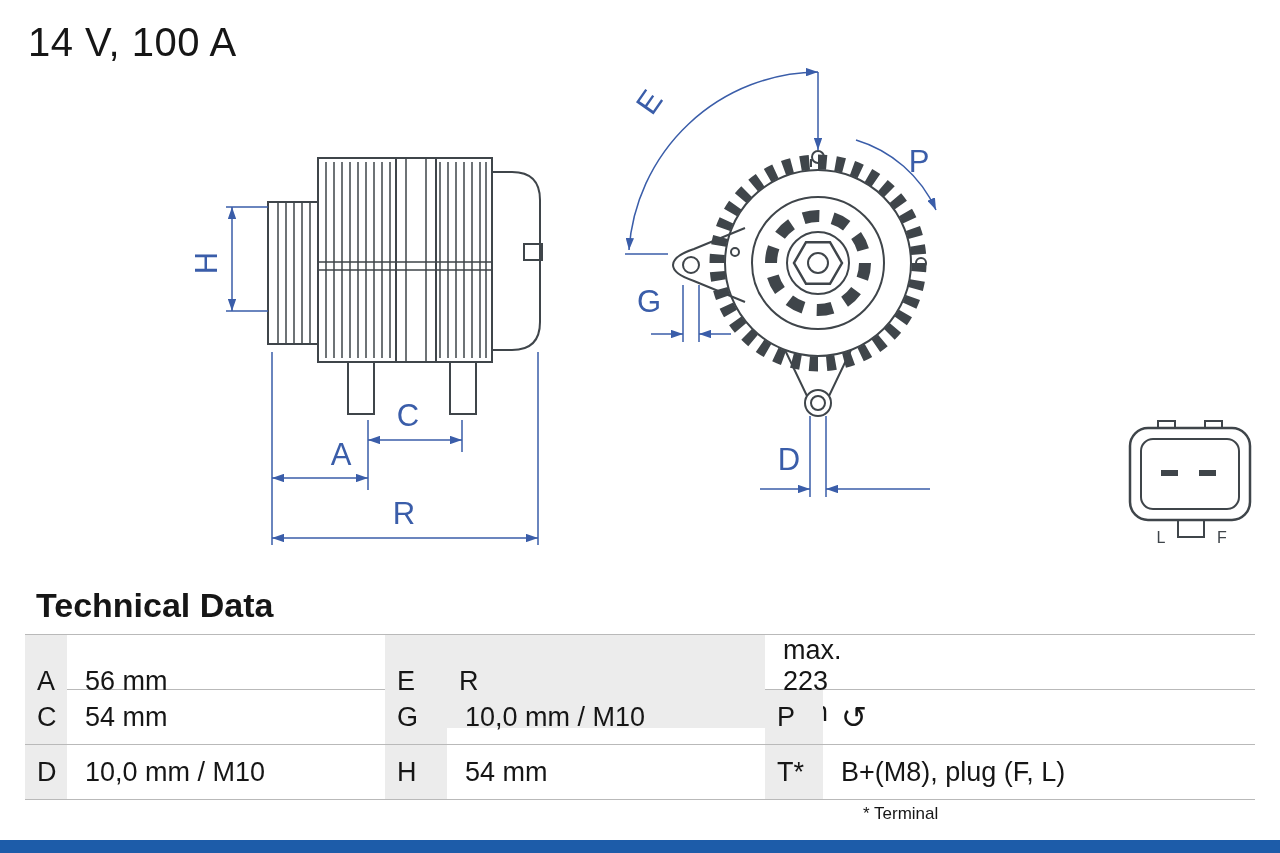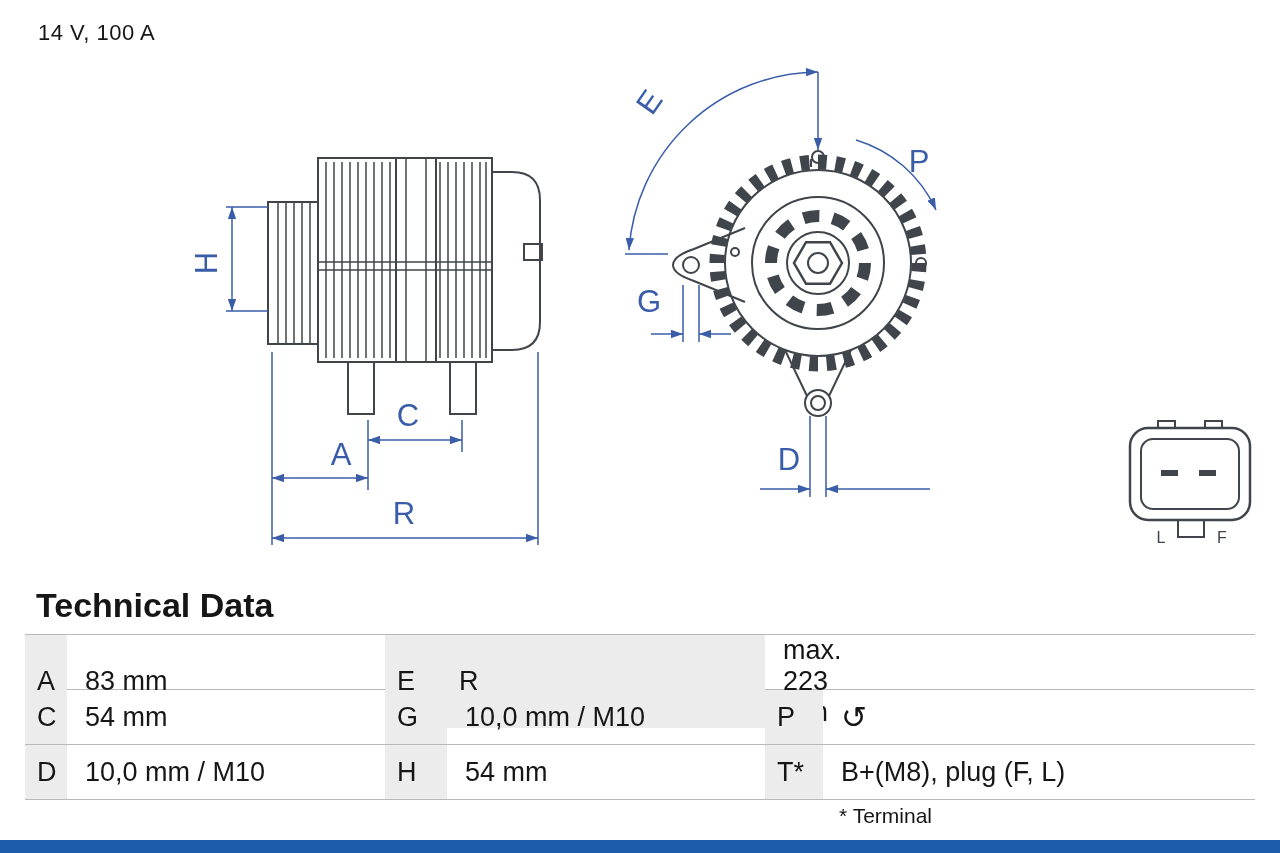--- a/index.html
+++ b/index.html
@@ -1,34 +1,34 @@
 <!DOCTYPE html>
 <html><head>
 <meta charset="utf-8">
 <style>
   * { margin:0; padding:0; box-sizing:border-box; }
   html,body { width:1280px; height:853px; background:#fff; overflow:hidden; }
   body { font-family:"Liberation Sans", sans-serif; color:#161616; position:relative; }
 
-  .rating { position:absolute; left:38px; top:20px; font-size:22px; letter-spacing:0.5px; }
+  .rating { position:absolute; left:28px; top:20px; font-size:40px; letter-spacing:0.5px; }
 
   .drawing { position:absolute; left:0; top:0; }
   .dim-text { fill:#3a5da9; font-size:31px; font-family:"Liberation Sans",sans-serif; }
   .con-text { fill:#3f454a; font-size:16px; font-family:"Liberation Sans",sans-serif; }
 
   .tech-title { position:absolute; left:36px; top:586px; font-size:34px; font-weight:bold; }
 
   .table { position:absolute; left:25px; right:25px; top:634px; border-top:1px solid #b9b9b9; }
   .row { display:grid; grid-template-columns:42px 318px 62px 318px 58px 1fr;
          border-bottom:1px solid #b9b9b9; height:55px; font-size:27px; }
   .key { background:#ececec; display:flex; align-items:center; padding-left:12px; }
   .val { display:flex; align-items:center; padding-left:18px; }
   .rot { font-size:31px; line-height:1; font-family:"DejaVu Sans",sans-serif; }
 
-  .footnote { position:absolute; left:839px; top:804px; font-size:21px; }
+  .footnote { position:absolute; left:863px; top:804px; font-size:17px; }
 
   .footer-bar { position:absolute; left:0; bottom:0; width:100%; height:13px; background:#1d5ca9; }
 </style>
 </head>
 <body>
 
 <div class="rating">14 V, 100 A</div>
 
 <svg class="drawing" width="1280" height="585" viewBox="0 0 1280 585">
   <defs>
@@ -117,21 +117,21 @@
   </g>
   <text class="con-text" x="1161" y="543" text-anchor="middle">L</text>
   <text class="con-text" x="1222" y="543" text-anchor="middle">F</text>
 </svg>
 
 <div class="tech-title">Technical Data</div>
 
 <div class="table">
   <div class="row">
     <div class="key">A</div>
-    <div class="val">83 mm</div>
+    <div class="val">56 mm</div>
     <div class="key">E</div>
     <div class="key">R</div>
     <div class="val">max. 223 mm</div>
   </div>
   <div class="row">
     <div class="key">C</div>
     <div class="val">54 mm</div>
     <div class="key">G</div>
     <div class="val">10,0 mm / M10</div>
     <div class="key">P</div>

